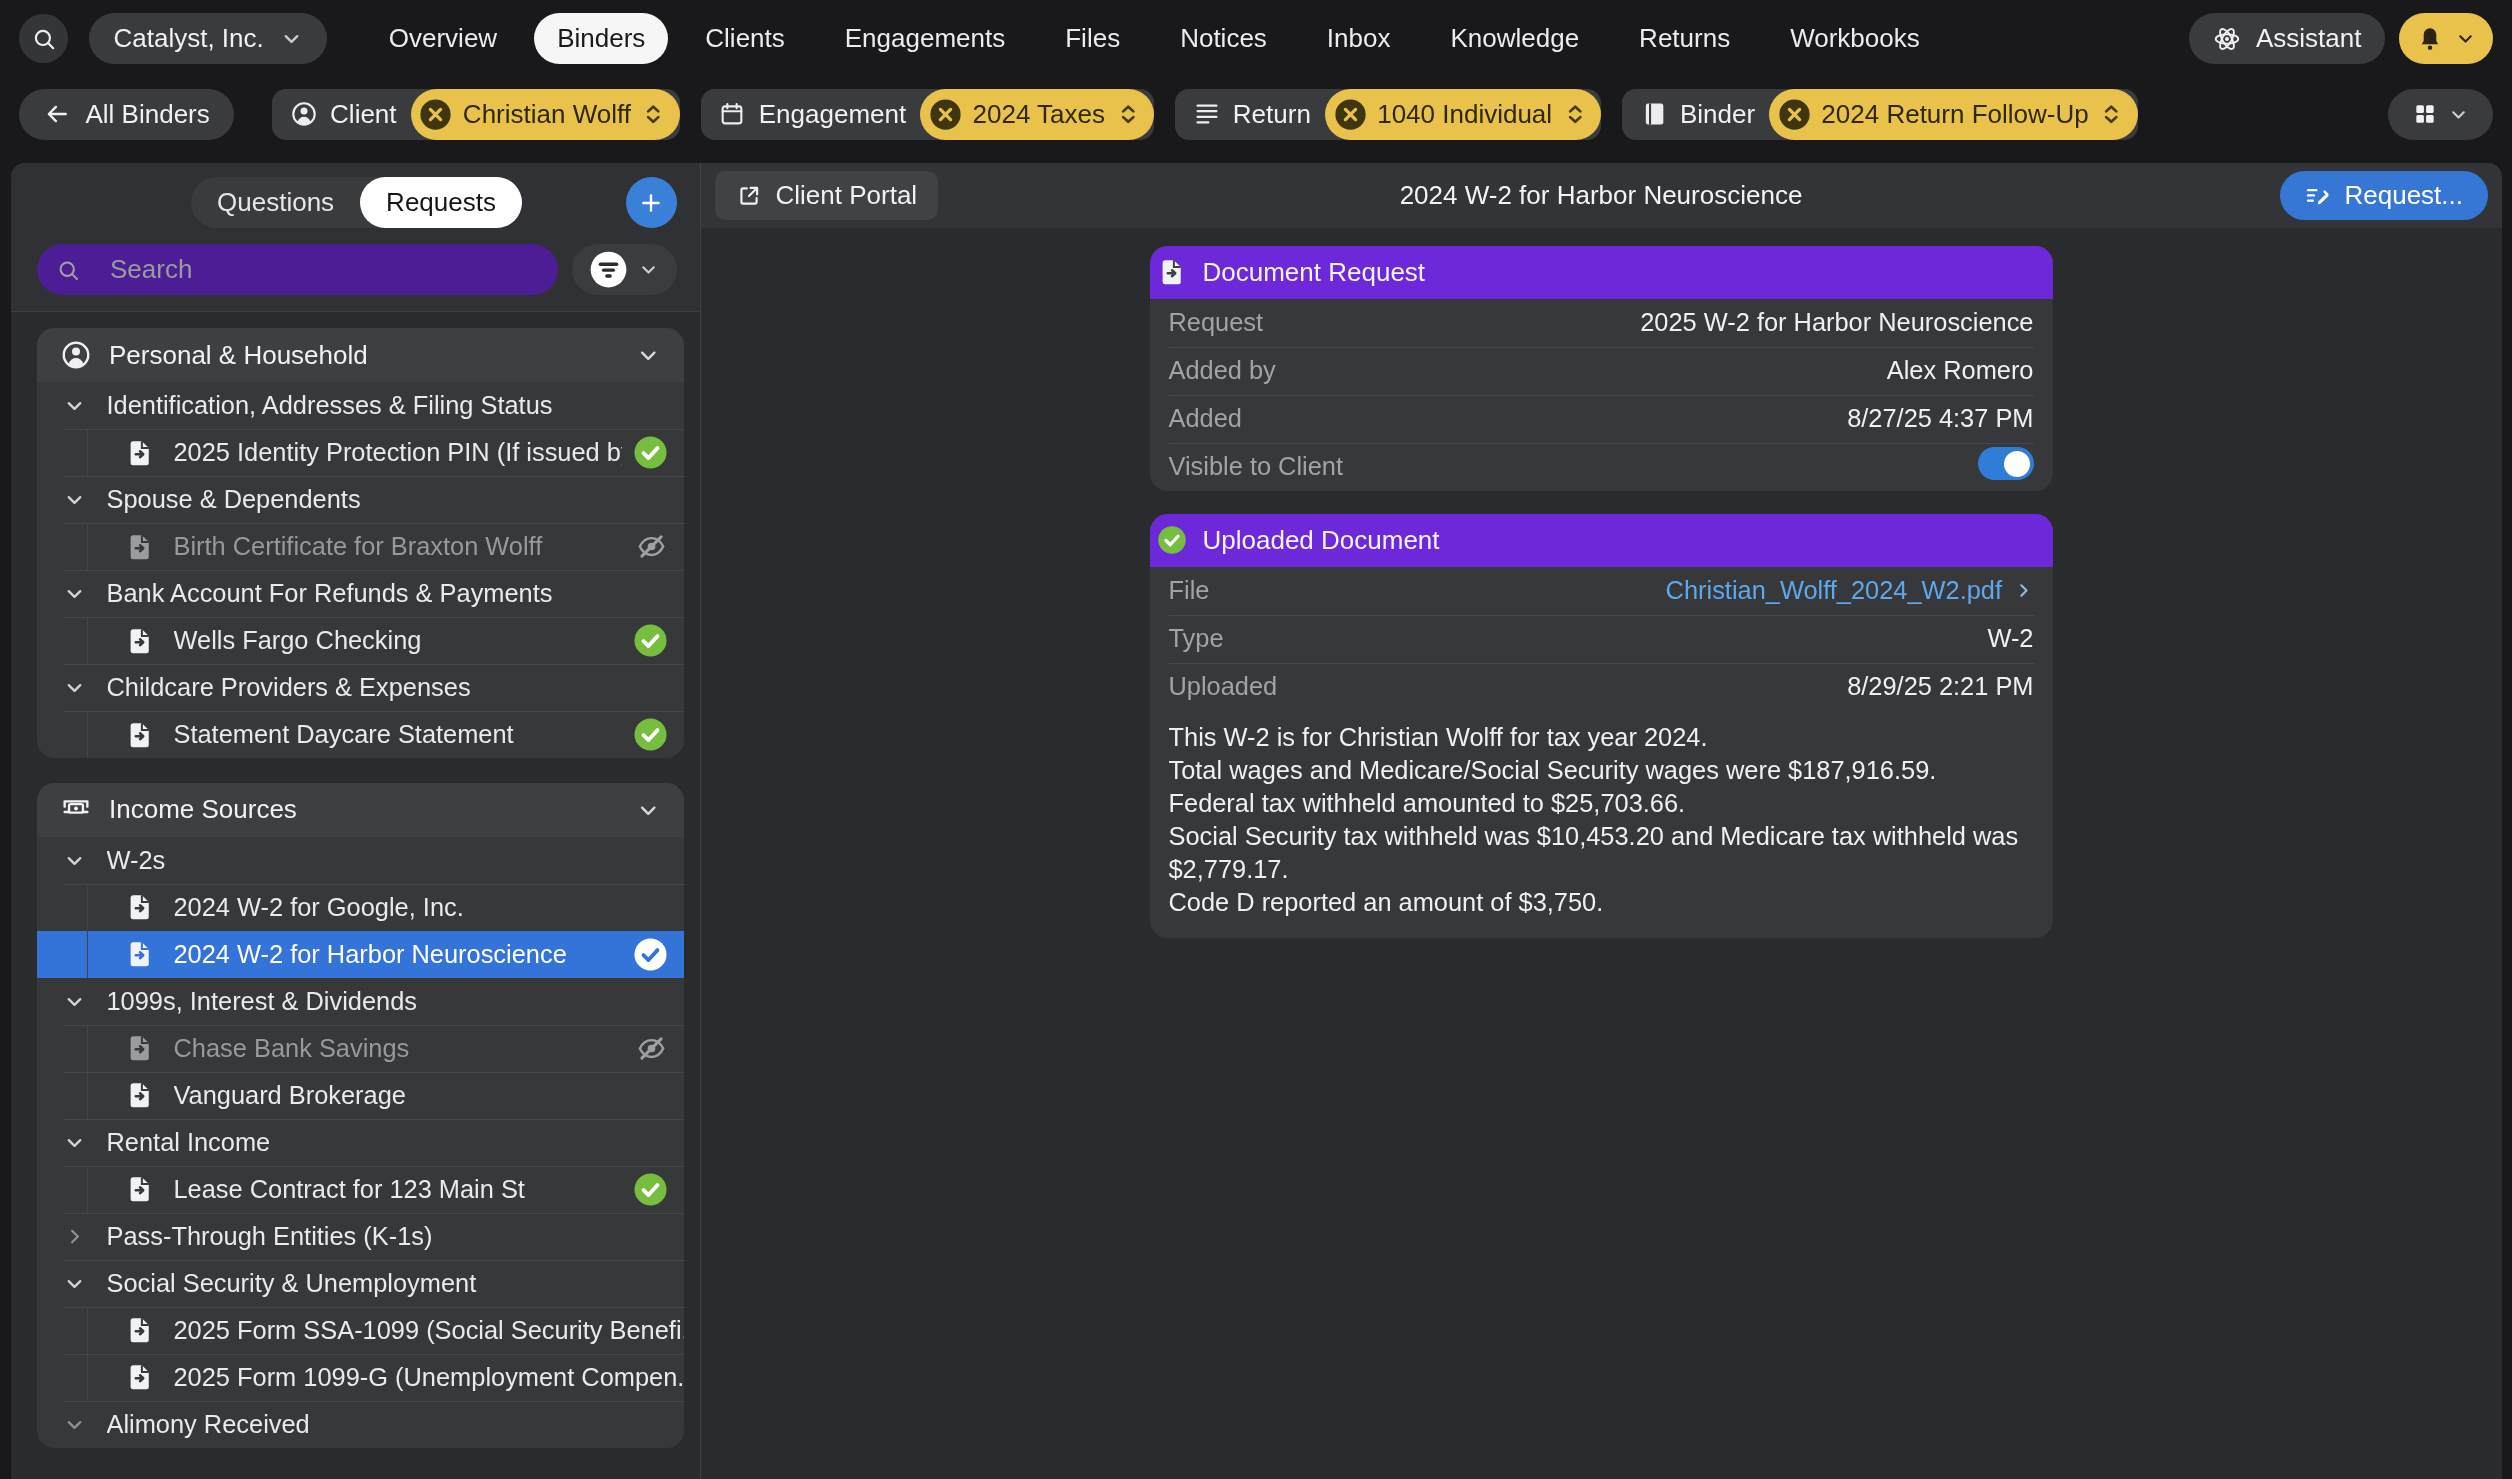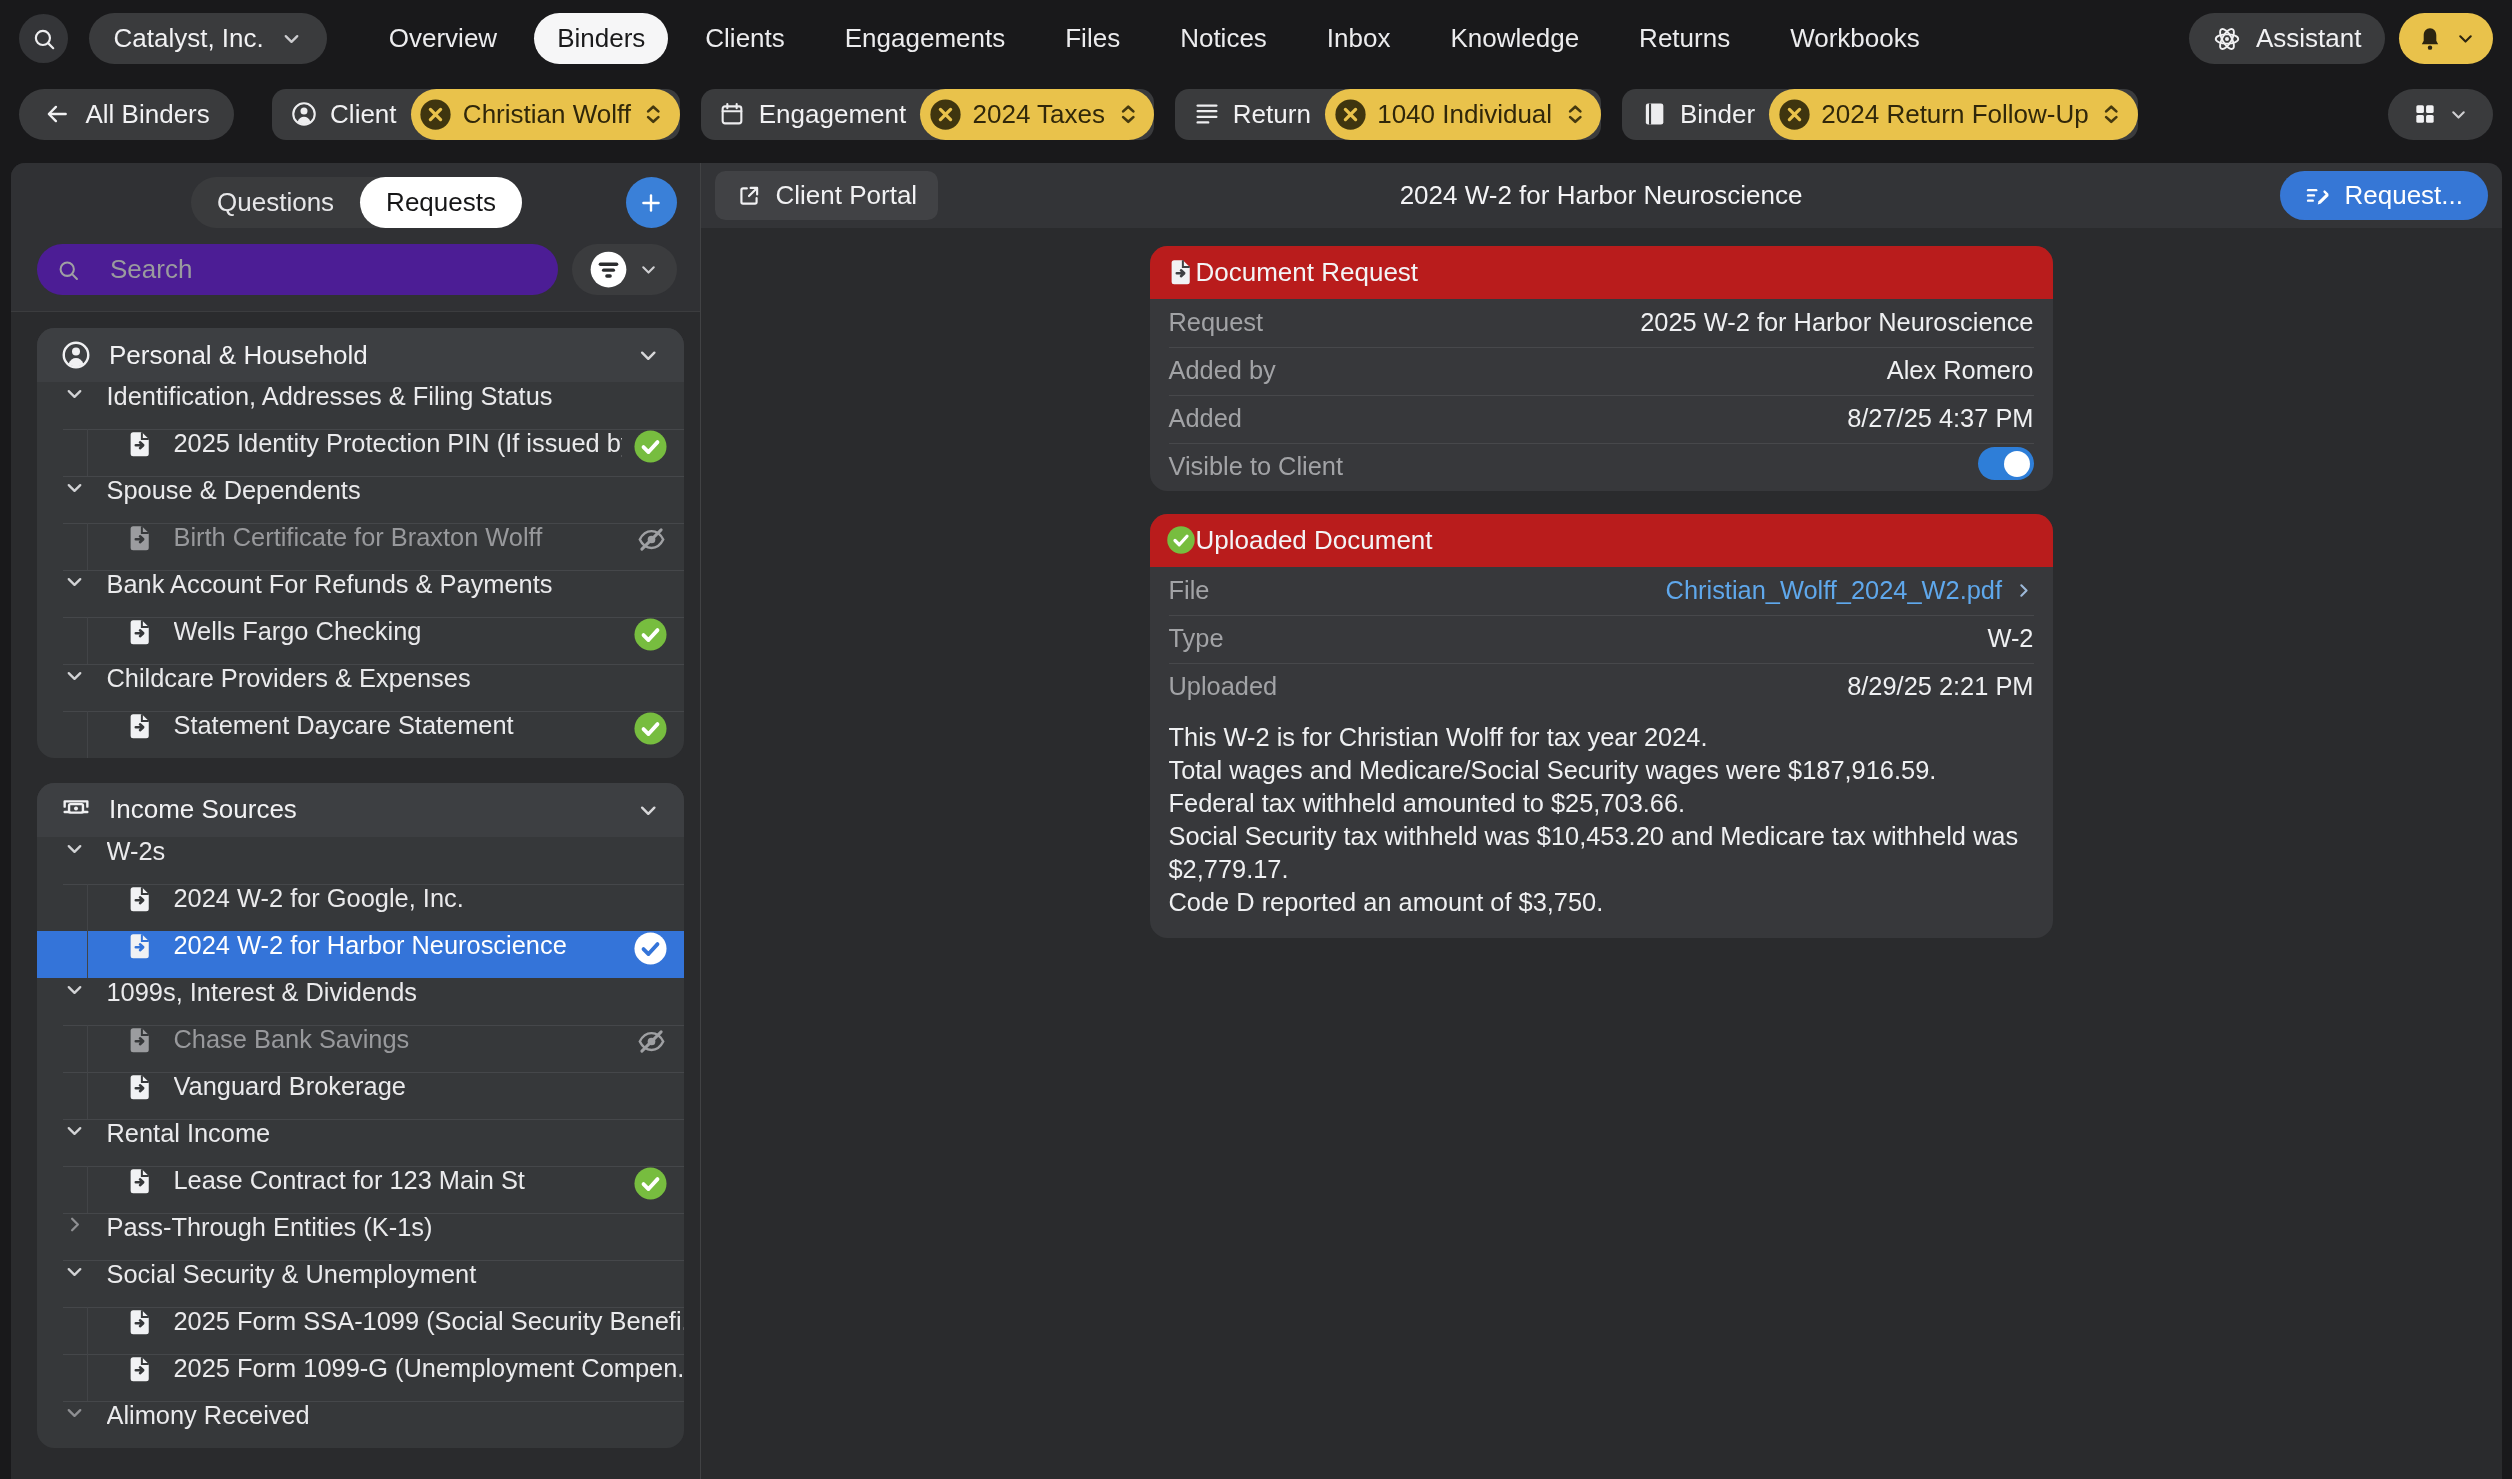--- a/index.html
+++ b/index.html
@@ -71,21 +71,21 @@
       align-items:center;justify-content:center;gap:10.5px;}
   .filter-btn .fc svg{width:39px;height:39px;}
   .filter-btn .cdi svg{width:21px;height:21px;color:#cfcfd2;}
   .tree{flex:1;padding:16px 16px 0 26px;overflow:hidden;background:#2a2b2d;}
   .tcard{border-radius:17.5px;overflow:hidden;background:#36383a;}
   .tcard + .tcard{margin-top:24.5px;}
   .tcard-head{height:54px;background:#3d3f42;display:flex;align-items:center;gap:17.5px;padding:0 23px;}
   .sec-icon svg{width:32px;height:32px;color:#f0f0f2;}
   .sec-title{flex:1;font-size:26px;color:#f2f2f4;}
   .sec-chev svg{width:24.5px;height:24.5px;color:#d7d7d9;}
-  .trow{height:47px;display:flex;align-items:flex-start;position:relative;font-size:25.4px;color:#eaeaec;
+  .trow{height:47px;display:flex;align-items:center;position:relative;font-size:25.4px;color:#eaeaec;
       --cut:#36383a;}
   .trow:not(:first-child)::before{content:"";position:absolute;left:26px;right:0;top:0;height:0.9px;background:#45474a;}
   .trow.parent{padding-left:26px;gap:21px;}
   .trow .chev svg{width:23px;height:23px;color:#d2d3d5;}
   .trow .chev.dim svg{color:#8e8f92;}
   .trow.child{padding-left:88px;}
   .trow.child .guide{position:absolute;left:50px;top:0;bottom:0;width:1.8px;background:#43454833;background:#424447;}
   .trow.child .doc{color:#f1f2f4;margin-right:19px;}
   .trow.child .doc svg{width:30px;height:30px;}
   .row-label{flex:1;white-space:nowrap;overflow:hidden;}
@@ -104,21 +104,21 @@
       display:flex;align-items:center;gap:14px;font-size:26px;}
   .portal-btn svg{width:26px;height:26px;}
   .page-title{position:absolute;left:50%;transform:translateX(-50%);font-size:26px;color:#f4f4f6;white-space:nowrap;}
   .request-btn{margin-left:auto;height:49px;border-radius:24.5px;background:#3677d6;color:#ffffff;
       padding:0 24.5px;display:flex;align-items:center;gap:12.3px;font-size:26px;}
   .request-btn svg{width:28px;height:28px;}
   .main-body{flex:1;background:#2a2b2d;overflow:hidden;}
   .cards{width:903px;margin:17.5px auto 0;}
   .card{background:#37383b;border-radius:17.5px;overflow:hidden;}
   .card + .card{margin-top:23px;}
-  .card-head{height:53px;background:#b91c1c;display:flex;align-items:center;padding:0 16px;
+  .card-head{height:53px;background:#6d28d9;display:flex;align-items:center;gap:16px;padding:0 7px;
       font-size:26px;color:#f3f4f6;--cut:#3e4043;}
   .card-head .hd-icon svg{width:30px;height:30px;color:#f1f2f4;}
   .kv{height:48px;display:flex;align-items:center;padding:0 19px;position:relative;font-size:25.4px;}
   .kv:not(:first-child)::before{content:"";position:absolute;left:19px;right:19px;top:0;height:0.9px;background:#47484b;}
   .kv .k{color:#a2a3a6;}
   .kv .v{margin-left:auto;color:#eff0f2;display:flex;align-items:center;gap:10.5px;white-space:nowrap;}
   .kv .v.link .v-text{color:#5fa8ec;}
   .kv .v .v-extra svg{width:21px;height:21px;color:#9db9d9;}
   .switch{width:56px;height:33px;border-radius:16.7px;background:#2e7ed8;position:relative;display:inline-block;}
   .switch::after{content:"";position:absolute;width:26px;height:26px;border-radius:50%;background:#fff;top:3.5px;right:3.5px;}

